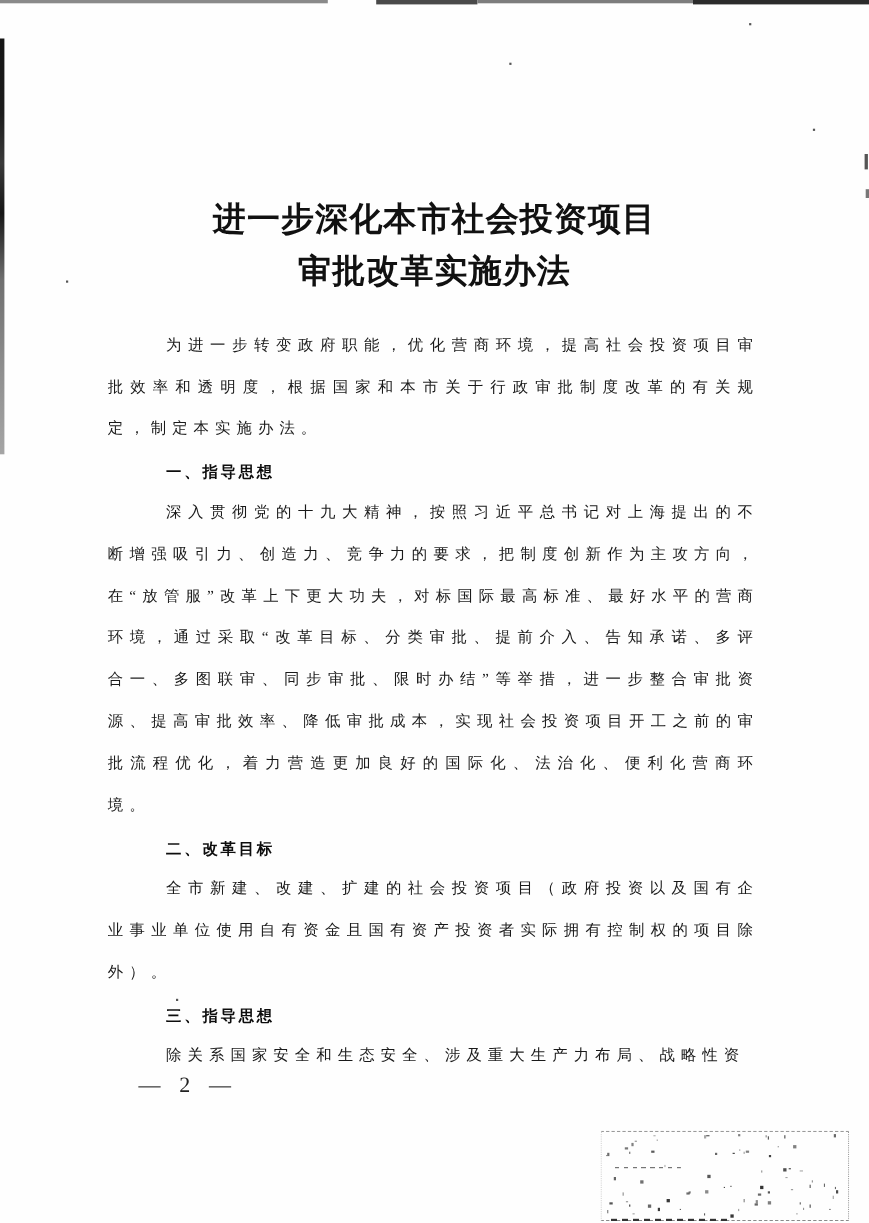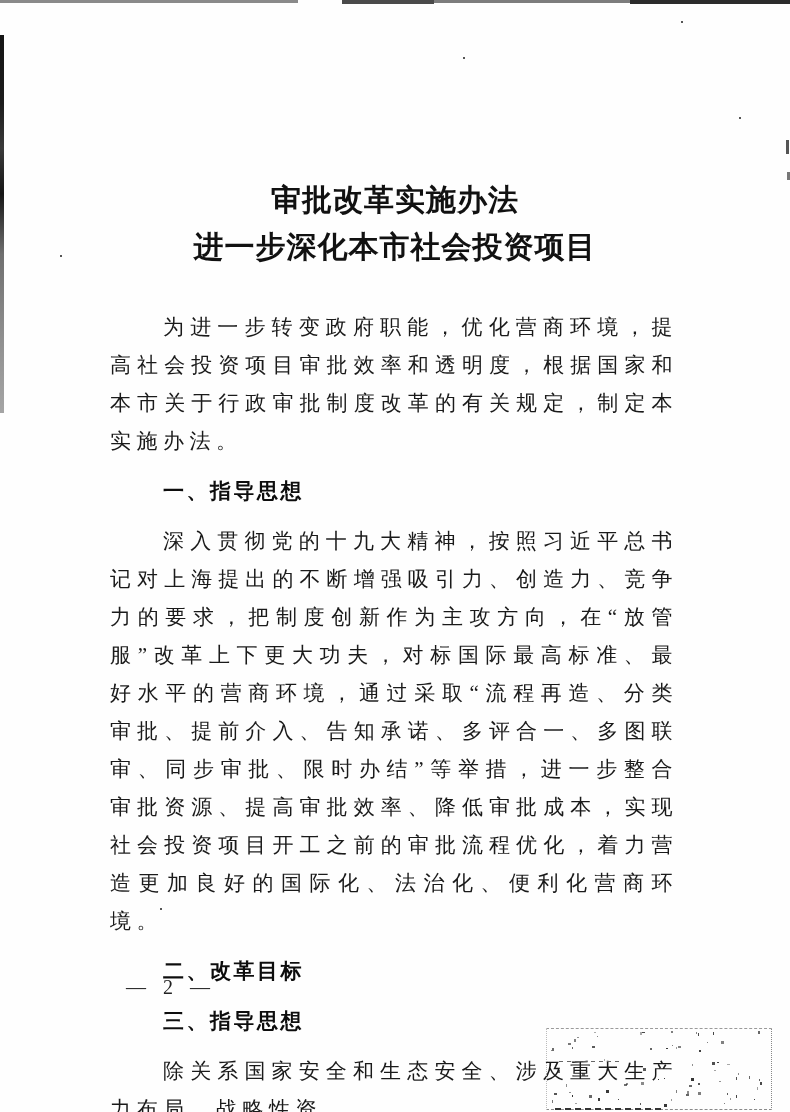--- a/index.html
+++ b/index.html
@@ -43,22 +43,22 @@
     letter-spacing:1px;
   }
 
   
   .body-text{
     position:absolute;
     left:98px;top:296px;width:592px;
     color:#1a1a1a;
   }
   .body-text p{
-    margin:12px;
-    font-size:21px;
+    margin:0;
+    font-size:14px;
     line-height:38px;
   }
   .body-text p.para{
     text-indent:53px;
     letter-spacing:5.5px;
     text-align:justify;
     text-justify:inter-character;
     font-family:"Liberation Serif","DejaVu Serif",serif;
   }
   .body-text p.heading{
@@ -103,29 +103,30 @@
 
   <div class="scan-bar t1"></div>
   <div class="scan-bar t2"></div>
   <div class="scan-bar t3"></div>
   <div class="scan-bar t4"></div>
   <div class="scan-bar left"></div>
   <div class="scan-bar r1"></div>
   <div class="scan-bar r2"></div>
 
   <div class="title-block">
+    <h1>进一步深化本市社会投资项目</h1>
     <h1>审批改革实施办法</h1>
-    <h1>进一步深化本市社会投资项目</h1>
   </div>
 
   <div class="body-text" id="blocks">
       <p class="para">为进一步转变政府职能，优化营商环境，提高社会投资项目审批效率和透明度，根据国家和本市关于行政审批制度改革的有关规定，制定本实施办法。</p>
       <p class="heading">一、指导思想</p>
-      <p class="para">深入贯彻党的十九大精神，按照习近平总书记对上海提出的不断增强吸引力、创造力、竞争力的要求，把制度创新作为主攻方向，在“放管服”改革上下更大功夫，对标国际最高标准、最好水平的营商环境，通过采取“流程再造、分类审批、提前介入、告知承诺、多评合一、多图联审、同步审批、限时办结”等举措，进一步整合审批资源、提高审批效率、降低审批成本，实现社会投资项目开工之前的审批流程优化，着力营造更加良好的国际化、法治化、便利化营商环境。</p>
+      <p class="para">深入贯彻党的十九大精神，按照习近平总书记对上海提出的不断增强吸引力、创造力、竞争力的要求，把制度创新作为主攻方向，在“放管服”改革上下更大功夫，对标国际最高标准、最好水平的营商环境，通过采取“改革目标、分类审批、提前介入、告知承诺、多评合一、多图联审、同步审批、限时办结”等举措，进一步整合审批资源、提高审批效率、降低审批成本，实现社会投资项目开工之前的审批流程优化，着力营造更加良好的国际化、法治化、便利化营商环境。</p>
       <p class="heading">二、改革目标</p>
+      <p class="para">全市新建、改建、扩建的社会投资项目（政府投资以及国有企业事业单位使用自有资金且国有资产投资者实际拥有控制权的项目除外）。</p>
       <p class="heading">三、指导思想</p>
       <p class="para">除关系国家安全和生态安全、涉及重大生产力布局、战略性资</p>
     </div>
 
   <div class="page-number">— 2 —</div>
 
   <div class="stamp-noise" id="stamp-noise">
     <div class="dash-dark"></div>
     <div class="dash-mid"></div>
   <div class="speck" style="left: 125px; top: 16px; width: 1px; height: 1px; background: rgba(30, 30, 30, 0.56);"></div>

